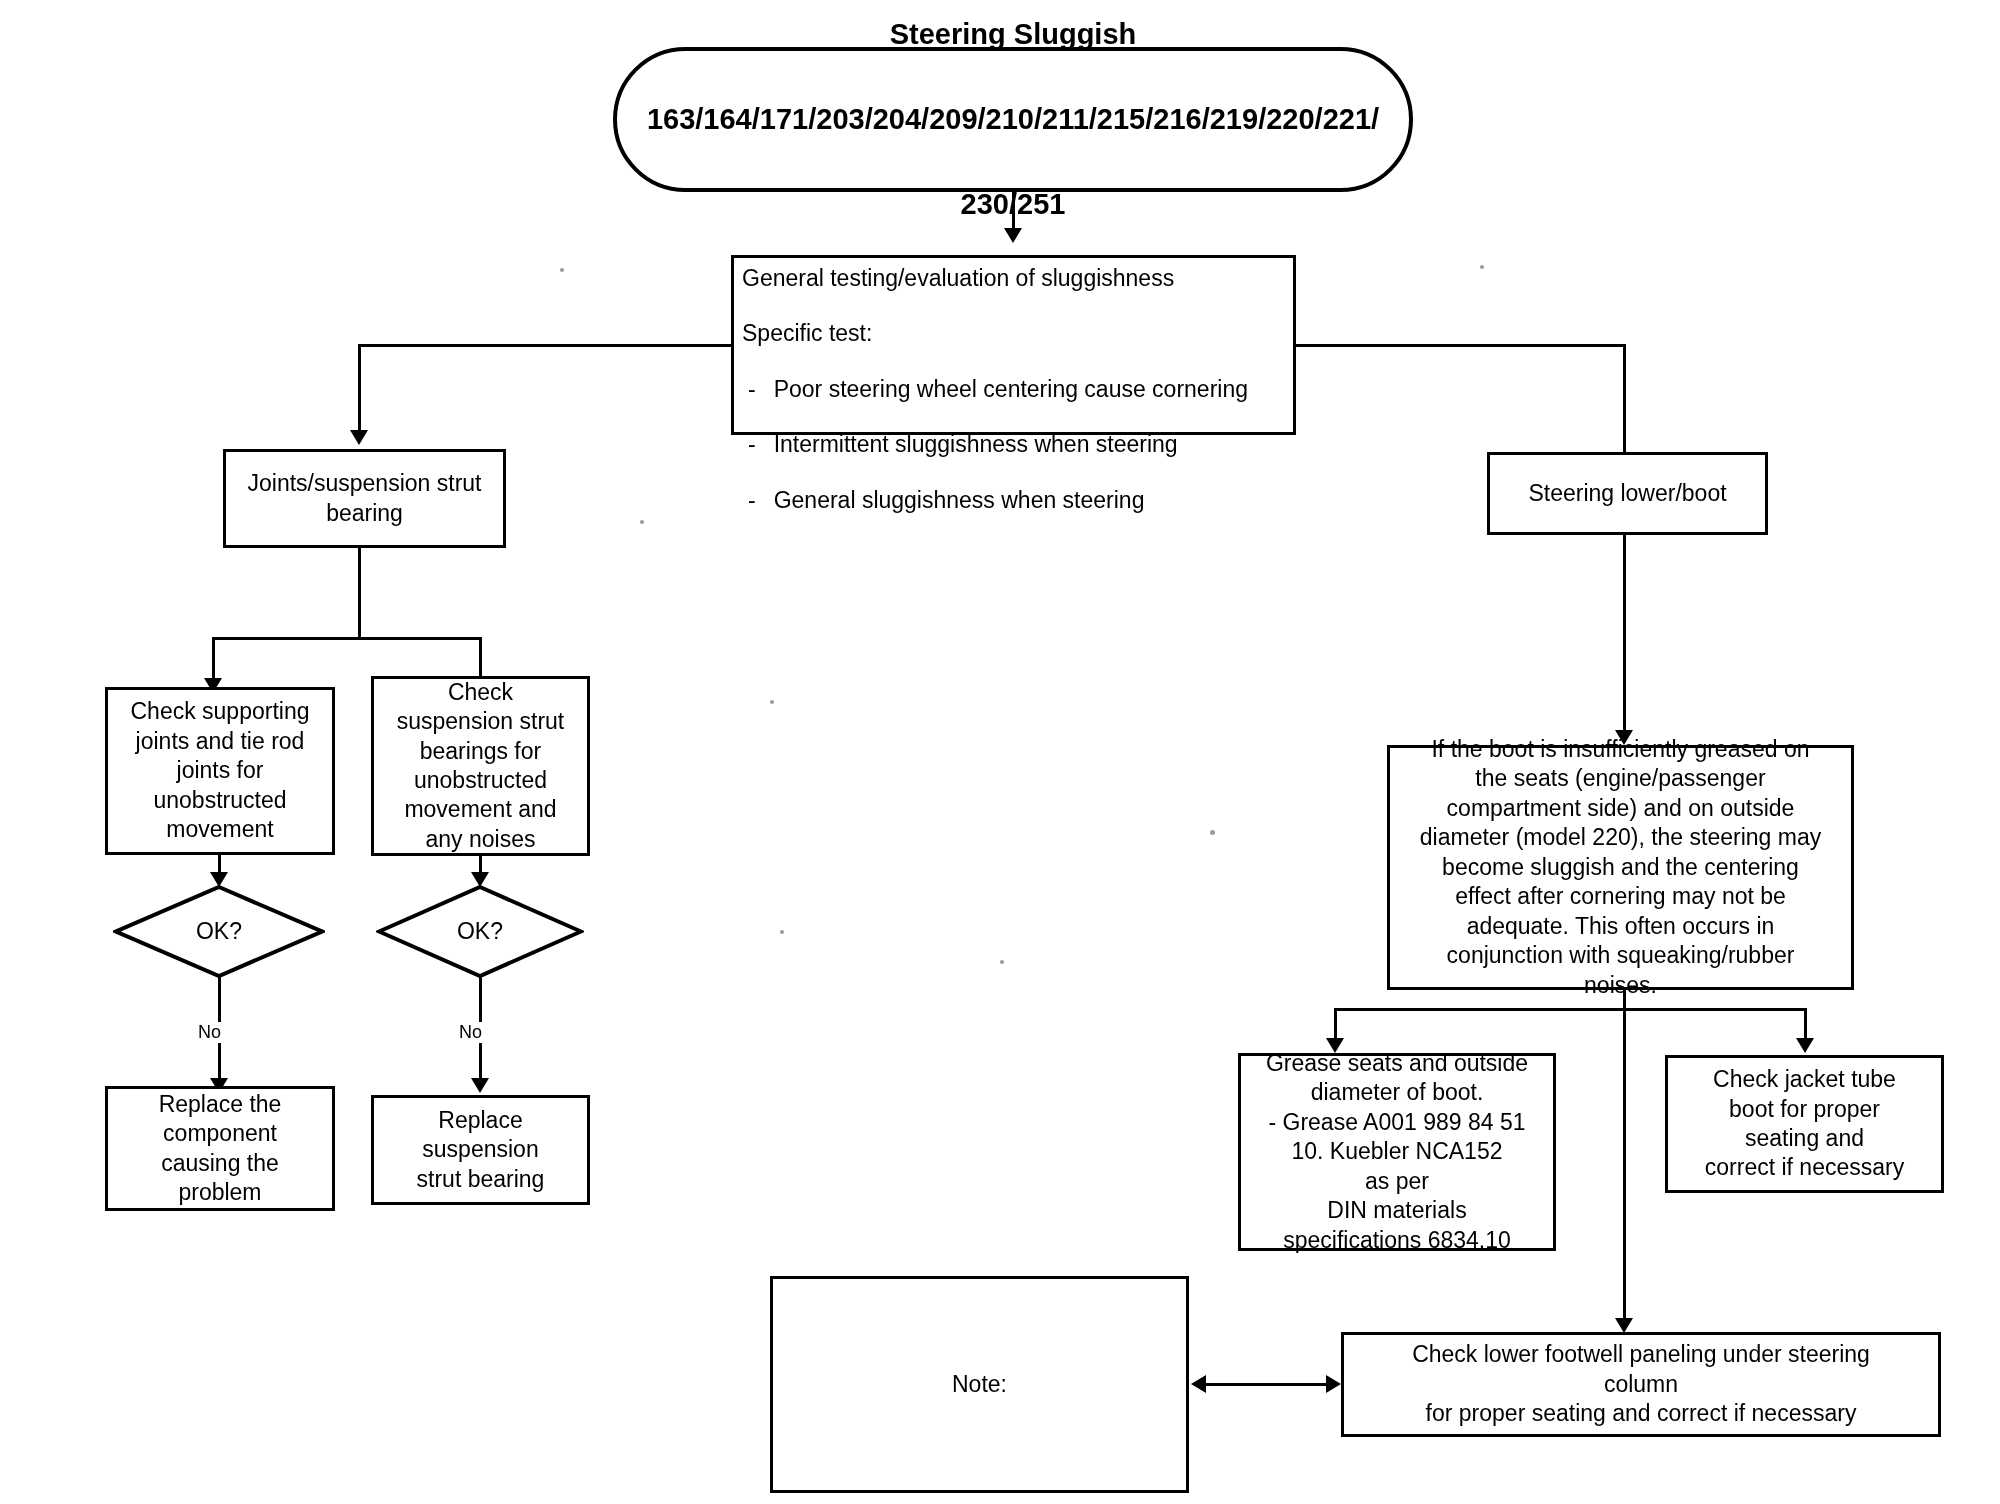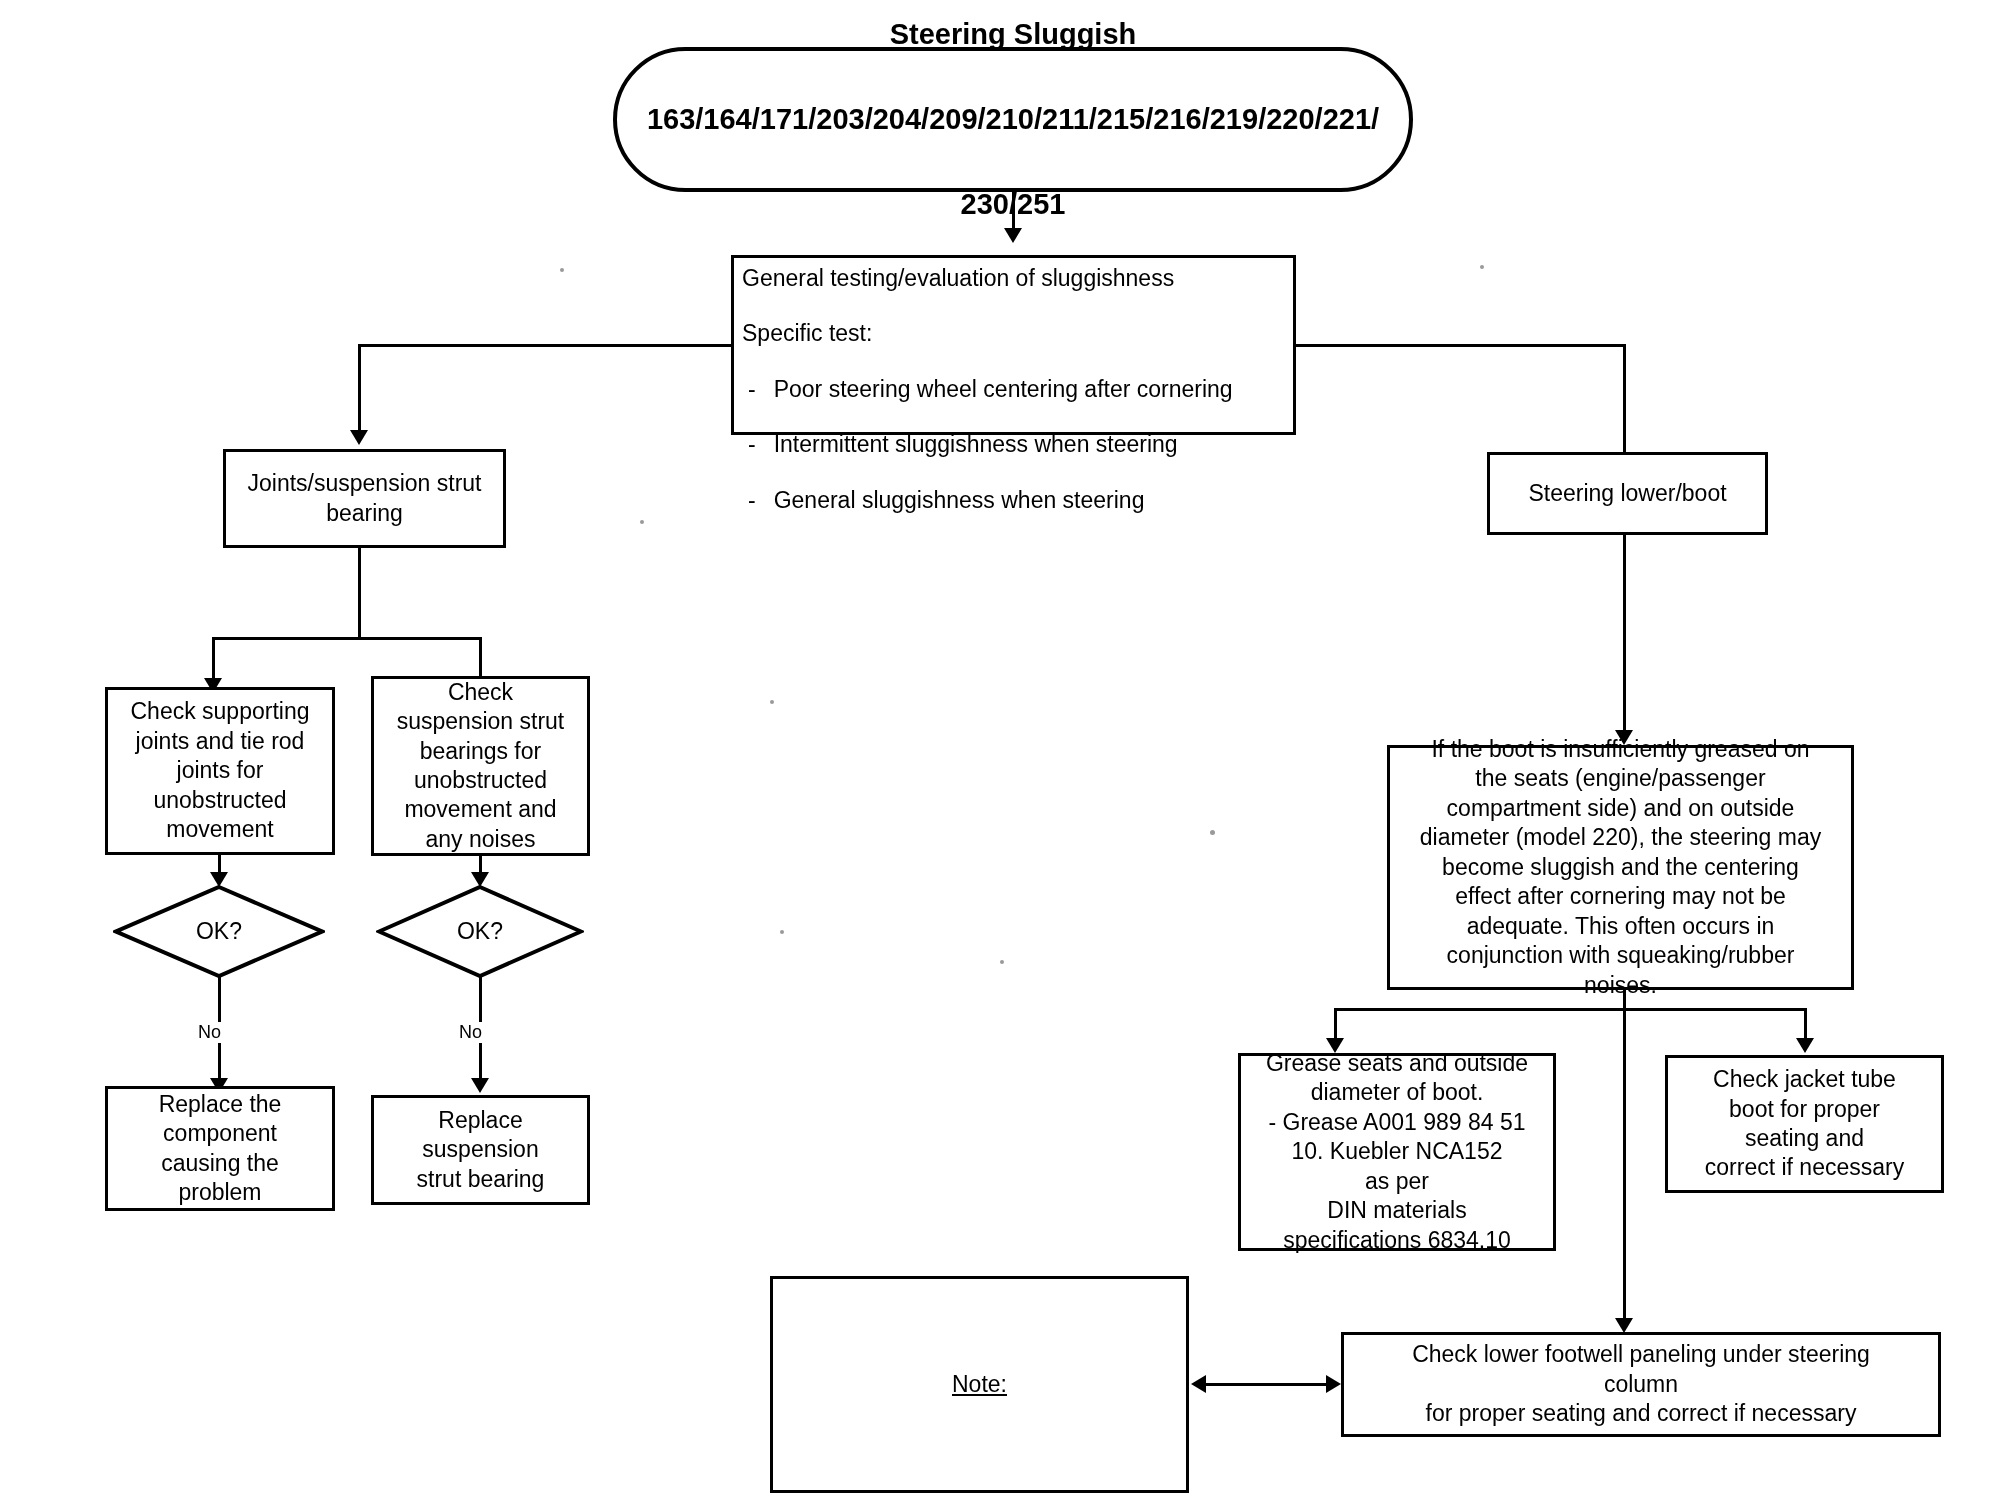--- a/index.html
+++ b/index.html
@@ -98,21 +98,21 @@
     z-index: 4;
     background: #fff;
     padding: 0 2px;
   }
   .speck {
     position: absolute;
     background: #9a9a9a;
     border-radius: 50%;
     z-index: 0;
   }
-  .underline-note { text-decoration: underline; }
+  .underline-note { }
 </style>
 </head>
 <body>
 
 <div id="canvas">
 
   <div class="speck" style="left:560px;top:268px;width:4px;height:4px;"></div>
   <div class="speck" style="left:640px;top:520px;width:4px;height:4px;"></div>
   <div class="speck" style="left:770px;top:700px;width:4px;height:4px;"></div>
   <div class="speck" style="left:920px;top:800px;width=4px;height:4px;"></div>
@@ -129,21 +129,21 @@
   </div>
 
   <div class="ln v" style="left:1012px; top:192px; height:40px;"></div>
   <div class="arrow-down" style="left:1004px; top:228px;"></div>
 
   <div class="node left-align" style="left:731px; top:255px; width:565px; height:180px; font-size:23px; flex-direction:column;gap:26px;">
     <div>General testing/evaluation of sluggishness</div>
     <div>Specific test:</div>
     <div style="display:flex; gap:18px; padding-left:6px;">
       <span>-</span>
-      <span>Poor steering wheel centering after cornering</span>
+      <span>Poor steering wheel centering cause cornering</span>
     </div>
     <div style="display:flex; gap:18px; padding-left:6px;">
       <span>-</span>
       <span>Intermittent sluggishness when steering</span>
     </div>
     <div style="display:flex; gap:18px; padding-left:6px;">
       <span>-</span>
       <span>General sluggishness when steering</span>
     </div>
   </div>

